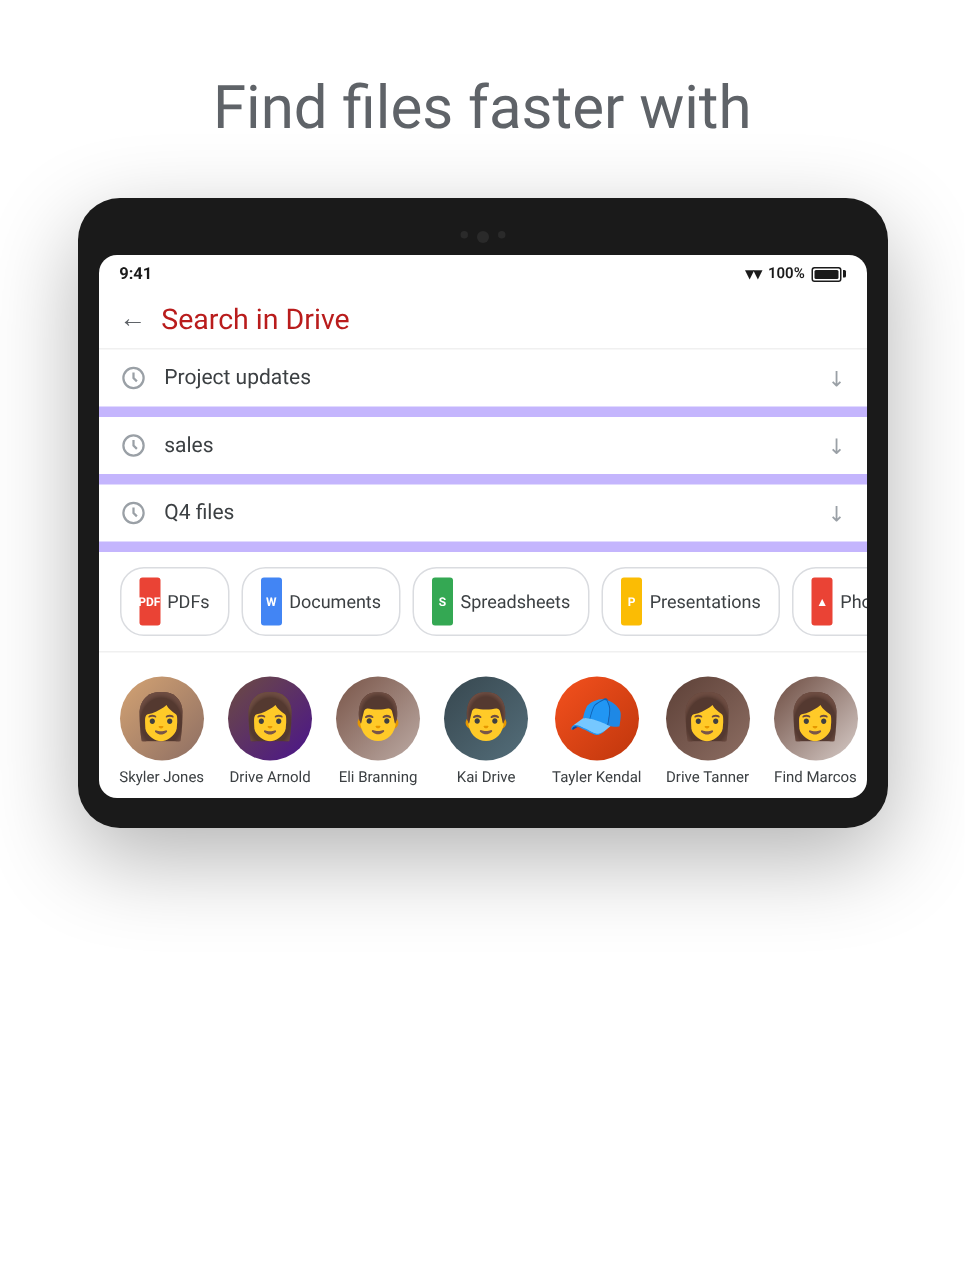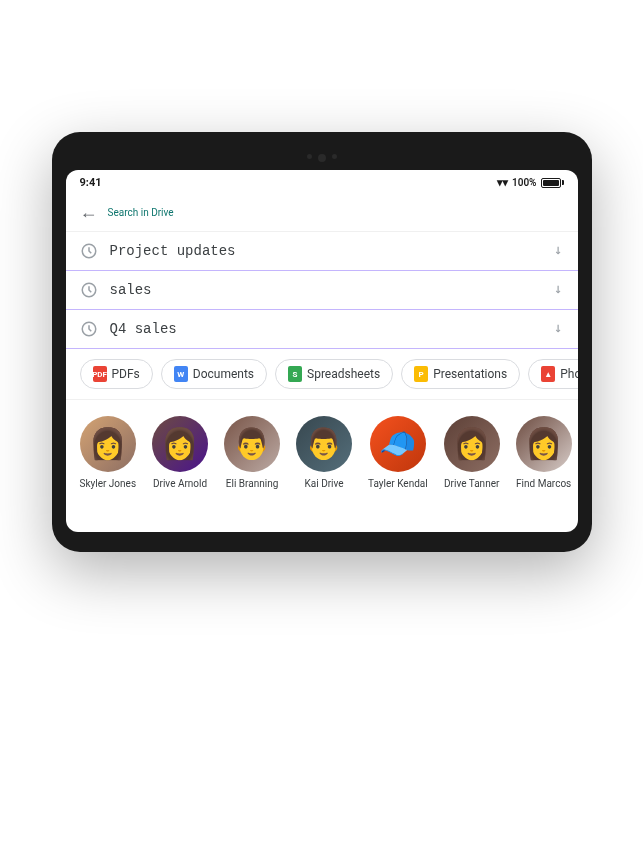--- a/index.html
+++ b/index.html
@@ -136,32 +136,31 @@
       padding: 8px 14px;
       border-bottom: 1px solid #f0f0f0;
       gap: 10px;
     }
     .back-arrow {
       font-size: 18px;
       color: #5f6368;
       cursor: pointer;
     }
     .search-input-display {
-      color: #0f766e;
-      font-size: 10px;
+      color: #b91c1c;
+      font-size: 19px;
     }
 
     
     .search-suggestion {
       display: flex;
       align-items: center;
       padding: 10px 14px;
       justify-content: space-between;
-      border-bottom: 1px solid #c4b5fd;
-      font-family: Liberation Mono, monospace;
+      border-bottom: 7px solid #c4b5fd;
     }
     .suggestion-left {
       display: flex;
       align-items: center;
       gap: 12px;
     }
     .clock-icon {
       width: 18px;
       height: 18px;
       color: #9aa0a6;
@@ -192,21 +191,21 @@
       padding: 6px 12px;
       border: 1px solid #dadce0;
       border-radius: 16px;
       font-size: 12px;
       color: #3c4043;
       white-space: nowrap;
       cursor: pointer;
     }
     .chip-icon {
       width: 14px;
-      height: 16px;
+      height: 32px;
       border-radius: 2px;
       display: flex;
       align-items: center;
       justify-content: center;
       font-size: 10px;
       font-weight: 700;
     }
     .chip-pdf { background: #ea4335; color: white; }
     .chip-doc { background: #4285f4; color: white; }
     .chip-sheets { background: #34a853; color: white; }
@@ -254,21 +253,21 @@
     .avatar-madi { background: linear-gradient(135deg, #5d4037, #8d6e63); }
     .avatar-jess { background: linear-gradient(135deg, #6d4c41, #d7ccc8); }
 
     .avatar-emoji { font-size: 30px; line-height: 1; }
   </style>
 </head>
 <body>
 
 <div class="hero-text">
   <h1 class="hero-title">
-    <br>
+    <span>Find files faster with</span><br>
   </h1>
 </div>
 
 <div class="tablet-wrapper">
   <div class="tablet-shell">
     <div class="tablet-top-bar">
       <div class="tablet-sensors">
         <div class="sensor-dot"></div>
         <div class="front-camera"></div>
         <div class="sensor-dot"></div>
@@ -318,21 +317,21 @@
           </div>
           <span class="arrow-icon">↗</span>
         </div>
 
         <div class="search-suggestion">
           <div class="suggestion-left">
             <svg class="clock-icon" viewBox="0 0 24 24" fill="none" stroke="#9aa0a6" stroke-width="2">
               <circle cx="12" cy="12" r="9"></circle>
               <polyline points="12 7 12 12 15 15"></polyline>
             </svg>
-            <span class="suggestion-text">Q4 sales</span>
+            <span class="suggestion-text">Q4 files</span>
           </div>
           <span class="arrow-icon">↗</span>
         </div>
       </div>
 
       <div class="category-chips">
         <div class="chip">
           <div class="chip-icon chip-pdf">
             <span style="font-size:8px;font-weight:700;">PDF</span>
           </div>

